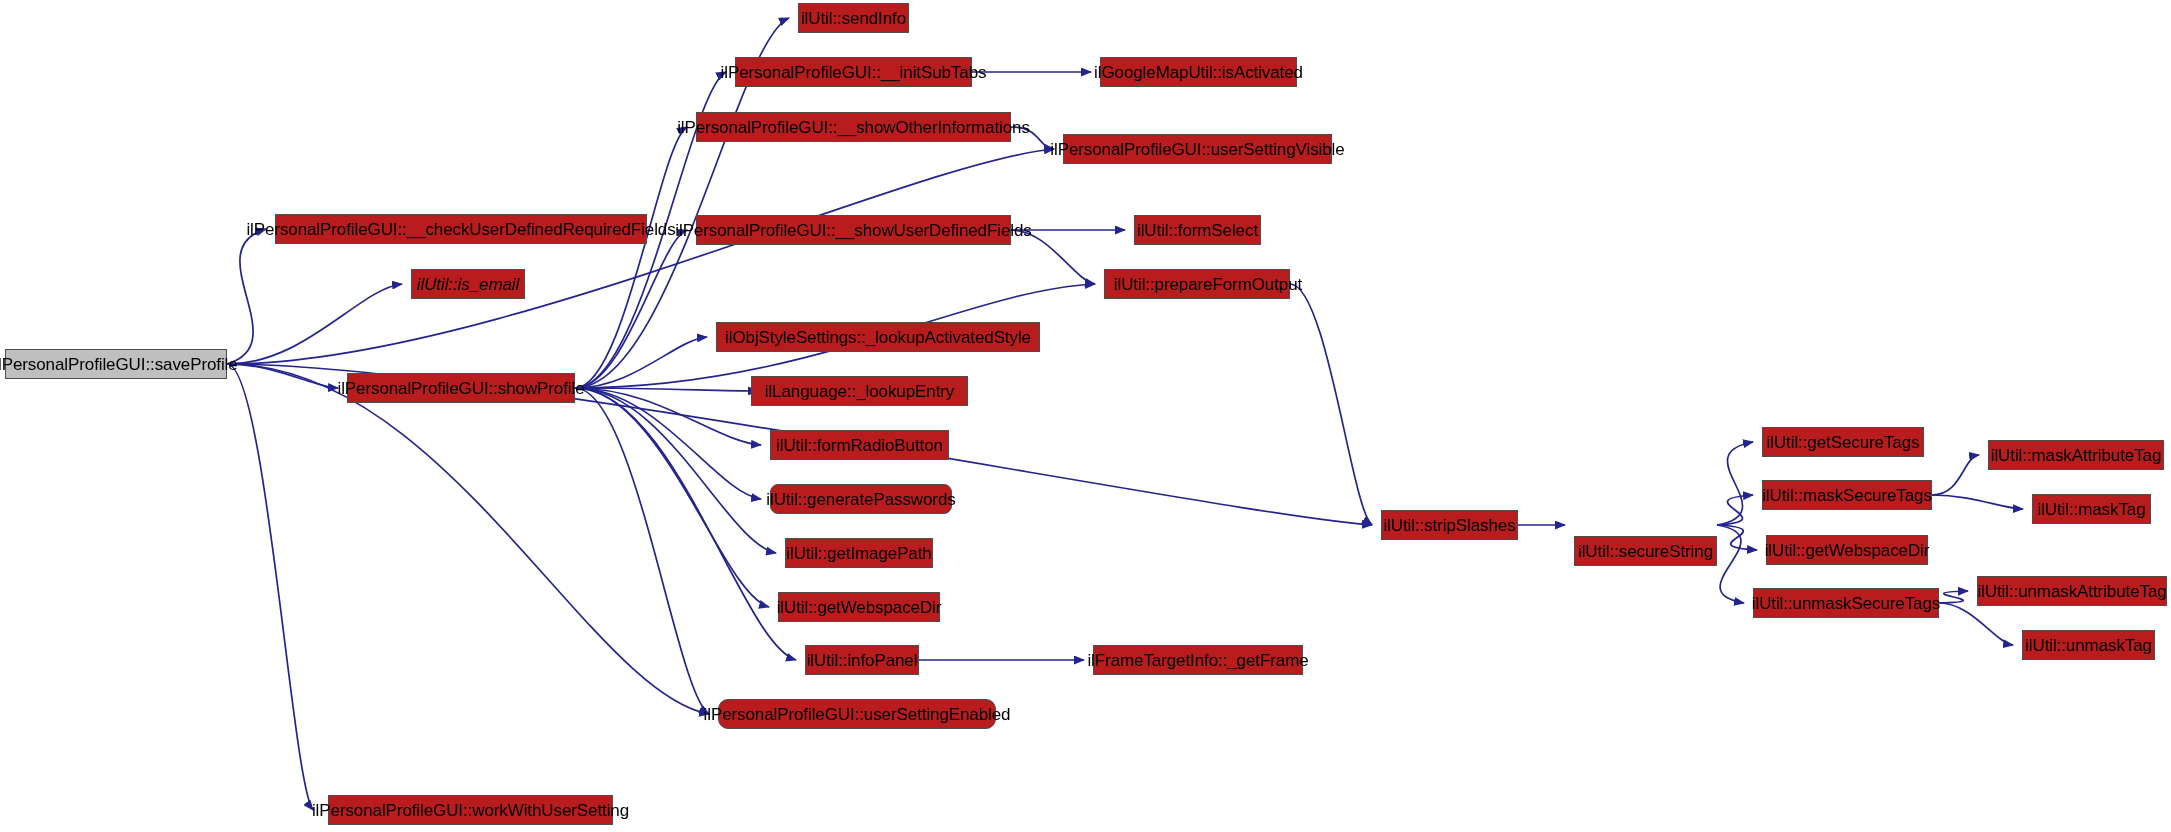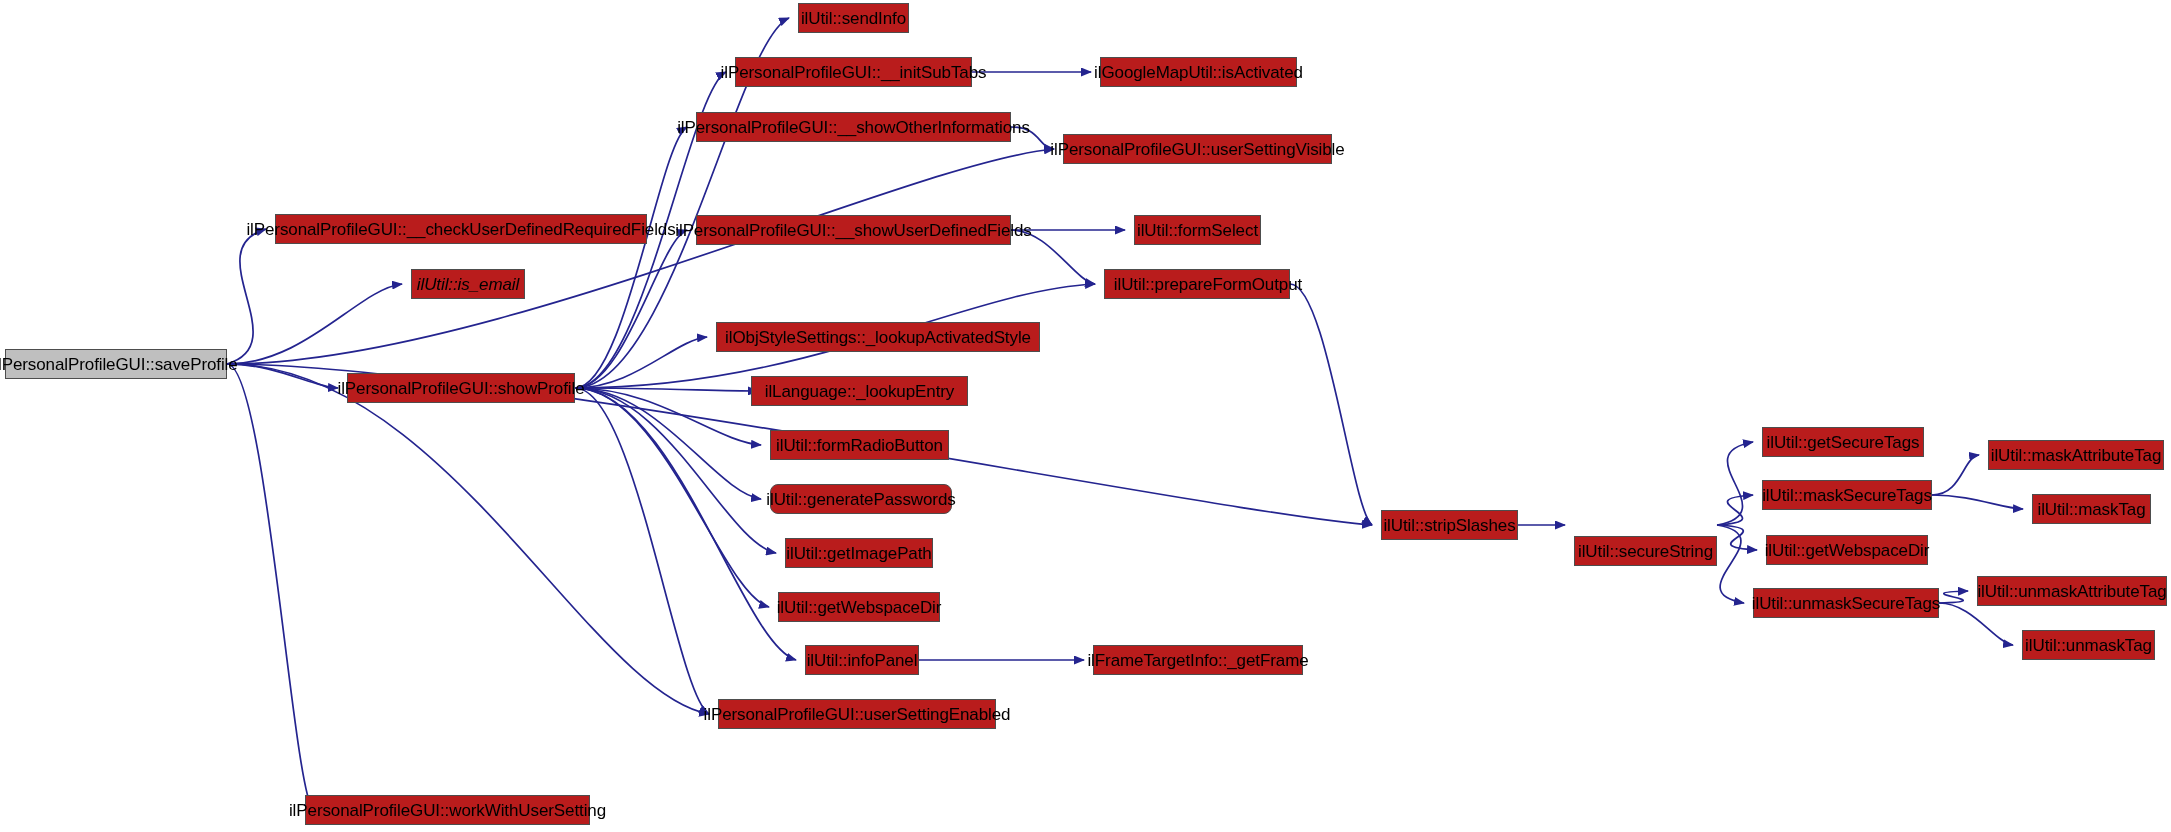--- a/index.html
+++ b/index.html
@@ -103,21 +103,21 @@
       </div>
       <div class="node" style="left: 275px; top: 214px; width: 372px; height: 30px;">
         <span class="node-label">ilPersonalProfileGUI::__checkUserDefinedRequiredFields</span>
       </div>
       <div class="node" style="left: 411px; top: 269px; width: 114px; height: 30px; font-style: italic;">
         <span class="node-label">ilUtil::is_email</span>
       </div>
       <div class="node" style="left: 347px; top: 373px; width: 228px; height: 30px;">
         <span class="node-label">ilPersonalProfileGUI::showProfile</span>
       </div>
-      <div class="node" style="left: 305px; top: 795px; width: 285px; height: 30px;">
+      <div class="node" style="left: 328px; top: 795px; width: 285px; height: 30px;">
         <span class="node-label">ilPersonalProfileGUI::workWithUserSetting</span>
       </div>
       <div class="node" style="left: 798px; top: 3px; width: 111px; height: 30px;">
         <span class="node-label">ilUtil::sendInfo</span>
       </div>
       <div class="node" style="left: 735px; top: 57px; width: 237px; height: 30px;">
         <span class="node-label">ilPersonalProfileGUI::__initSubTabs</span>
       </div>
       <div class="node" style="left: 696px; top: 112px; width: 315px; height: 30px;">
         <span class="node-label">ilPersonalProfileGUI::__showOtherInformations</span>
@@ -139,21 +139,21 @@
       </div>
       <div class="node" style="left: 785px; top: 538px; width: 148px; height: 30px;">
         <span class="node-label">ilUtil::getImagePath</span>
       </div>
       <div class="node" style="left: 778px; top: 592px; width: 162px; height: 30px;">
         <span class="node-label">ilUtil::getWebspaceDir</span>
       </div>
       <div class="node" style="left: 805px; top: 645px; width: 114px; height: 30px;">
         <span class="node-label">ilUtil::infoPanel</span>
       </div>
-      <div class="node" style="left: 718px; top: 699px; width: 278px; height: 30px;">
+      <div class="node" style="left: 718px; top: 699px; width: 278px; height: 30px; border-radius: 10px;">
         <span class="node-label">ilPersonalProfileGUI::userSettingEnabled</span>
       </div>
       <div class="node" style="left: 1100px; top: 57px; width: 197px; height: 30px;">
         <span class="node-label">ilGoogleMapUtil::isActivated</span>
       </div>
       <div class="node" style="left: 1063px; top: 134px; width: 269px; height: 30px;">
         <span class="node-label">ilPersonalProfileGUI::userSettingVisible</span>
       </div>
       <div class="node" style="left: 1134px; top: 215px; width: 127px; height: 30px;">
         <span class="node-label">ilUtil::formSelect</span>

